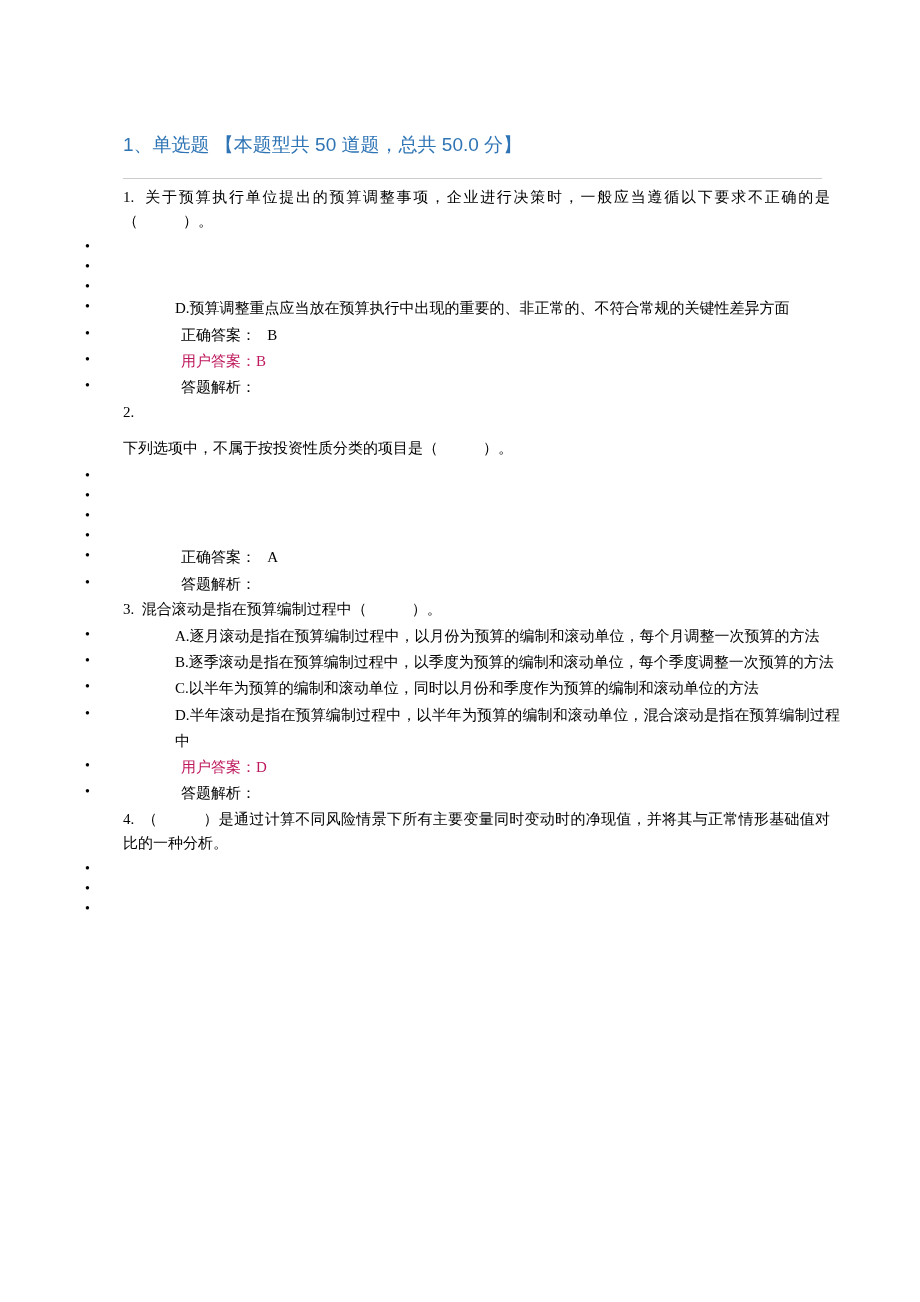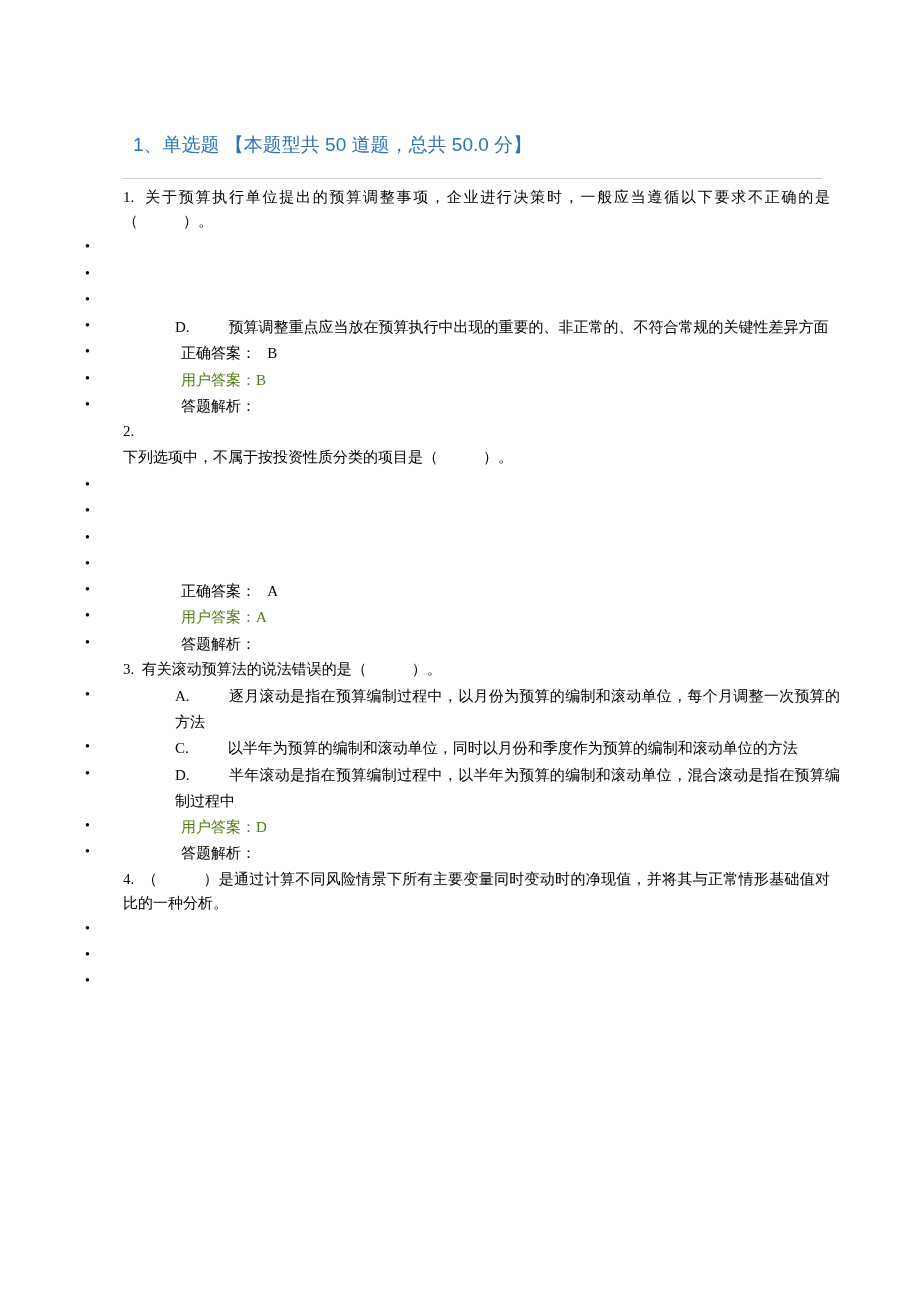--- a/index.html
+++ b/index.html
@@ -10,21 +10,21 @@
     padding: 130px 80px 30px 105px;
     color: #000;
     font-size: 15px;
     line-height: 1.6;
   }
   .section-title {
     font-family: "Microsoft YaHei", sans-serif;
     color: #2e74b5;
     font-size: 19px;
     font-weight: normal;
-    margin-left: 28px;
+    margin-left: 18px;
     margin-bottom: 18px;
   }
   .hr {
     border: none;
     border-top: 1px solid #ccc;
     margin: 0 18px 6px 18px;
   }
   .question-block { margin-left: 18px; margin-right: 10px; }
   .question-num { display: inline; }
   .question-text { display: inline; }
@@ -40,27 +40,27 @@
   }
   .bullet-list li::before {
     content: "•";
     position: absolute;
     left: 0;
     top: 0;
     color: #000;
     font-size: 14px;
   }
   .option-letter { display: inline; }
-  .option-text { display: inline; margin-left: 39px; }
+  .option-text { display: inline; }
   .answer-key { display: inline; }
   .answer-val { display: inline; }
-  .user-ans .answer-key, .user-ans .answer-val { color: #4d7c0f; }
+  .user-ans .answer-key, .user-ans .answer-val { color: #be185d; }
   .indent-ans { padding-left: 96px !important; }
   .option-indent { padding-left: 128px; margin-left: -20px; }
-  .q2-text { margin-top: 2px; margin-bottom: 4px; }
+  .q2-text { margin-top: 12px; margin-bottom: 4px; }
 </style>
 </head>
 <body>
 
 <h2 class="section-title">1、单选题 【本题型共 50 道题，总共 50.0 分】</h2>
 <hr class="hr">
 
 <div class="question-block">
   <div class="question-line">
     <span class="question-num">1.</span>&nbsp;
@@ -94,38 +94,40 @@
   <div class="q2-text">下列选项中，不属于按投资性质分类的项目是（　　　）。</div>
 </div>
 <ul class="bullet-list">
   <li><span class="option-text"></span></li>
   <li><span class="option-text"></span></li>
   <li><span class="option-text"></span></li>
   <li><span class="option-text"></span></li>
   <li class="indent-ans">
     <span class="answer-key">正确答案：</span>&nbsp;&nbsp;&nbsp;<span class="answer-val">A</span>
   </li>
-  <li class="indent-ans user-ans">
-    <span class="answer-key">用户答案：</span><span class="answer-val">A</span>
-  </li>
   <li class="indent-ans">
     <span class="answer-key">答题解析：</span>
   </li>
 </ul>
 
 <div class="question-block">
   <div class="question-line">
     <span class="question-num">3.</span>&nbsp;
-    <span class="question-text">有关滚动预算法的说法错误的是（　　　）。</span>
+    <span class="question-text">混合滚动是指在预算编制过程中（　　　）。</span>
   </div>
 </div>
 <ul class="bullet-list">
   <li class="option-indent">
     <div style="text-align:justify;">
       <span class="option-letter">A.</span><span class="option-text">逐月滚动是指在预算编制过程中，以月份为预算的编制和滚动单位，每个月调整一次预算的方法</span>
+    </div>
+  </li>
+  <li class="option-indent">
+    <div style="text-align:justify;">
+      <span class="option-letter">B.</span><span class="option-text">逐季滚动是指在预算编制过程中，以季度为预算的编制和滚动单位，每个季度调整一次预算的方法</span>
     </div>
   </li>
   <li class="option-indent">
     <div style="text-align:justify;">
       <span class="option-letter">C.</span><span class="option-text">以半年为预算的编制和滚动单位，同时以月份和季度作为预算的编制和滚动单位的方法</span>
     </div>
   </li>
   <li class="option-indent">
     <div style="text-align:justify;">
       <span class="option-letter">D.</span><span class="option-text">半年滚动是指在预算编制过程中，以半年为预算的编制和滚动单位，混合滚动是指在预算编制过程中</span>

